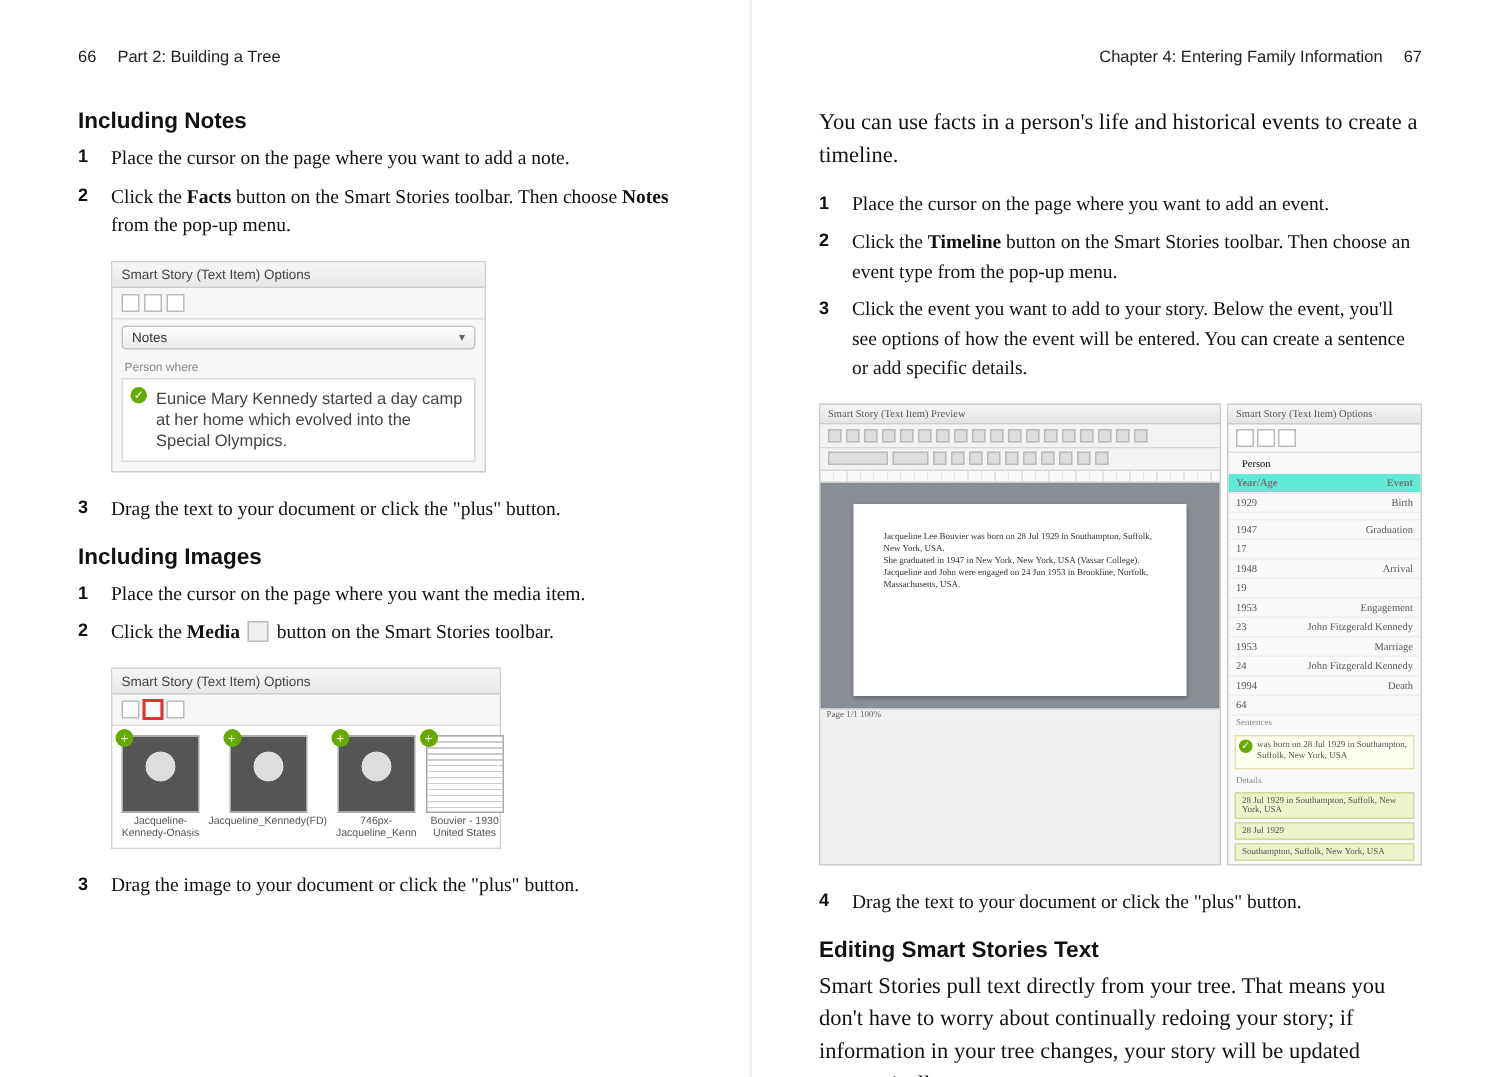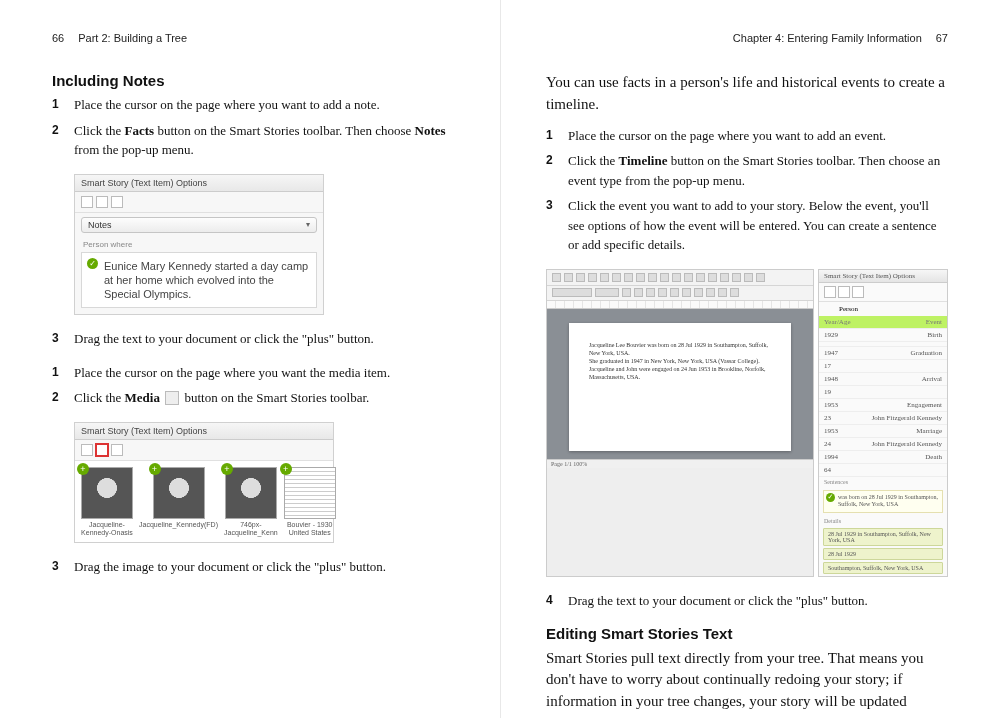--- a/index.html
+++ b/index.html
@@ -45,21 +45,21 @@
   .preview .toolbar { background: #f3f3f3; border-bottom: 1px solid #d5d5d5; padding: 3px 5px; display: flex; gap: 3px; flex-wrap: wrap; }
   .preview .toolbar .tb { width: 9px; height: 9px; background: #ddd; border: 1px solid #bbb; }
   .preview .ruler { height: 8px; background: repeating-linear-gradient(90deg,#fafafa,#fafafa 8px,#e5e5e5 8px,#e5e5e5 9px); border-bottom: 1px solid #ccc; }
   .preview .canvas { background: #8a8f95; padding: 14px 22px 8px; }
   .preview .paper { background: #fff; height: 128px; padding: 18px 20px; box-shadow: 0 1px 3px rgba(0,0,0,.3); font-size: 6px; line-height: 1.35; color: #333; }
   .preview .status { background: #f0f0f0; border-top: 1px solid #ccc; font-size: 6px; padding: 1px 4px; color: #666; }
 
   .options { width: 130px; border: 1px solid #ccc; background: #fafafa; font-size: 7px; }
   .options .opt-title { background: linear-gradient(#f6f6f6,#e4e4e4); border-bottom: 1px solid #ccc; padding: 2px 5px; color: #555; }
   .options .opt-row { padding: 2px 5px; border-bottom: 1px solid #eee; display: flex; justify-content: space-between; color: #555; }
-  .options .opt-row.h { background: #bef264; font-weight: 400; color: #777; }
+  .options .opt-row.h { background: #5eead4; font-weight: 700; color: #777; }
   .options .sent { margin: 3px 4px; background: #fffff0; border: 1px solid #e5e0b0; padding: 3px 4px 3px 14px; position: relative; font-size: 6px; line-height: 1.3; color: #555; }
   .options .sent::before { content: "✓"; position: absolute; left: 2px; top: 2px; width: 9px; height: 9px; background: #6a0; color: #fff; border-radius: 50%; font-size: 7px; text-align: center; line-height: 9px; }
   .options .pill { margin: 2px 4px; background: #eef3cc; border: 1px solid #cdd79a; padding: 2px 4px; font-size: 6px; color: #555; border-radius: 1px; }
 </style>
 </head>
 <body>
 
 <div class="spread">
   <div class="gutter"></div>
 
@@ -86,20 +86,21 @@
           <span>Notes</span>
         </div>
       <div class="section-label">Person where</div>
       <div class="note-body">Eunice Mary Kennedy started a day camp at her home which evolved into the Special Olympics.</div>
     </div>
 
     <ol class="steps" style="counter-reset: step 2">
       <li>Drag the text to your document or click the "plus" button.</li>
     </ol>
 
+    <h2>Including Images</h2>
     <ol class="steps">
       <li>Place the cursor on the page where you want the media item.</li>
       <li>Click the <b>Media</b> <span class="inline-icon"></span> button on the Smart Stories toolbar.</li>
     </ol>
 
     <div class="fig" style="width:260px">
       <div class="titlebar">Smart Story (Text Item) Options</div>
       <div class="icon-row">
         <span class="mini-icon"></span>
         <span class="mini-icon sel"></span>
@@ -139,20 +140,21 @@
     <p class="intro">You can use facts in a person's life and historical events to create a timeline.</p>
 
     <ol class="steps">
       <li>Place the cursor on the page where you want to add an event.</li>
       <li>Click the <b>Timeline</b> button on the Smart Stories toolbar. Then choose an event type from the pop-up menu.</li>
       <li>Click the event you want to add to your story. Below the event, you'll see options of how the event will be entered. You can create a sentence or add specific details.</li>
     </ol>
 
     <div class="bigfig">
       <div class="preview">
+        <div class="pv-title">Smart Story (Text Item) Preview</div>
         <div class="toolbar">
           <span class="tb"></span>
             <span class="tb"></span>
             <span class="tb"></span>
             <span class="tb"></span>
             <span class="tb"></span>
             <span class="tb"></span>
             <span class="tb"></span>
             <span class="tb"></span>
             <span class="tb"></span>
@@ -191,21 +193,21 @@
         <div class="status">Page 1/1  100%</div>
       </div>
 
       <div class="options">
         <div class="opt-title">Smart Story (Text Item) Options</div>
         <div class="icon-row" style="padding:3px 5px; border-bottom:1px solid #e0e0e0; display:flex; gap:2px">
           <span class="mini-icon"></span>
           <span class="mini-icon"></span>
           <span class="mini-icon"></span>
         </div>
-        <div class="dropdown" style="margin:3px 20px"><span>Person</span></div>
+        <div class="dropdown" style="margin:3px 9px"><span>Person</span></div>
         <div class="opt-row h">
             <span>Year/Age</span>
             <span>Event</span>
           </div>
         <div id="opt-rows">
             <div class="opt-row">
               <span>1929</span>
               <span>Birth</span>
             </div>
             <div class="opt-row">

